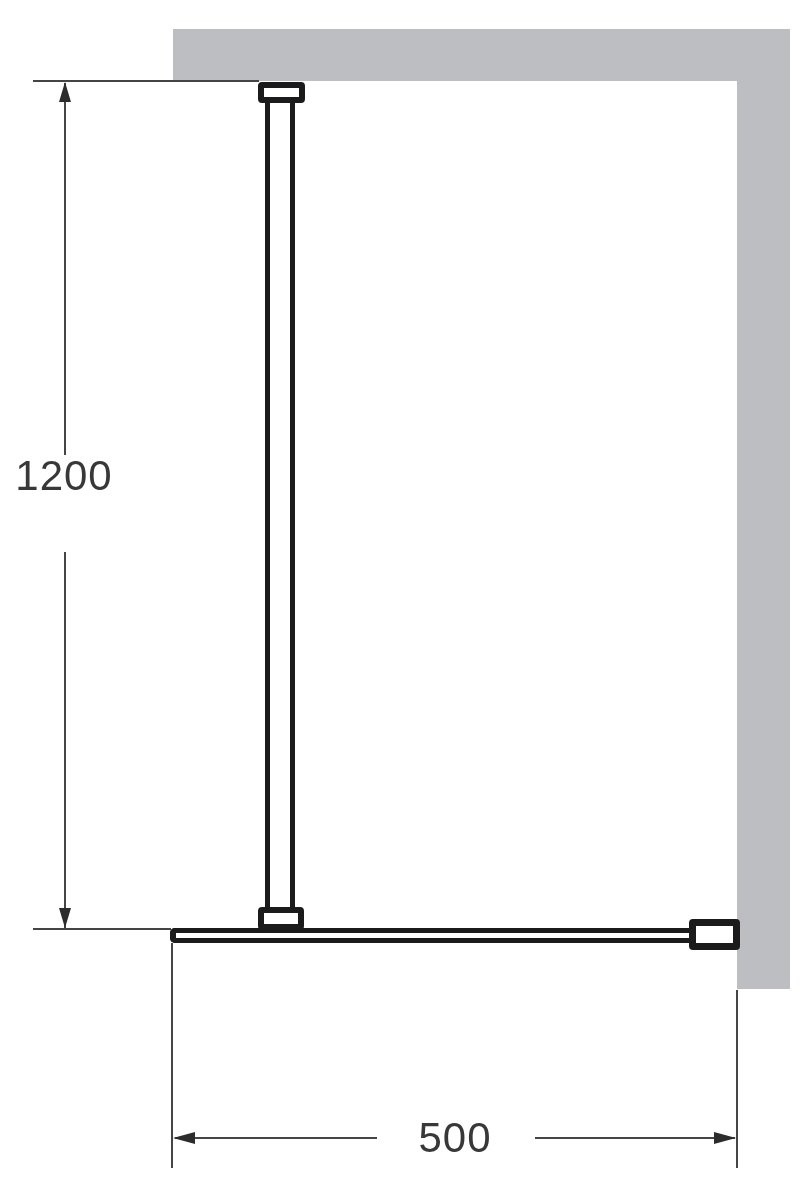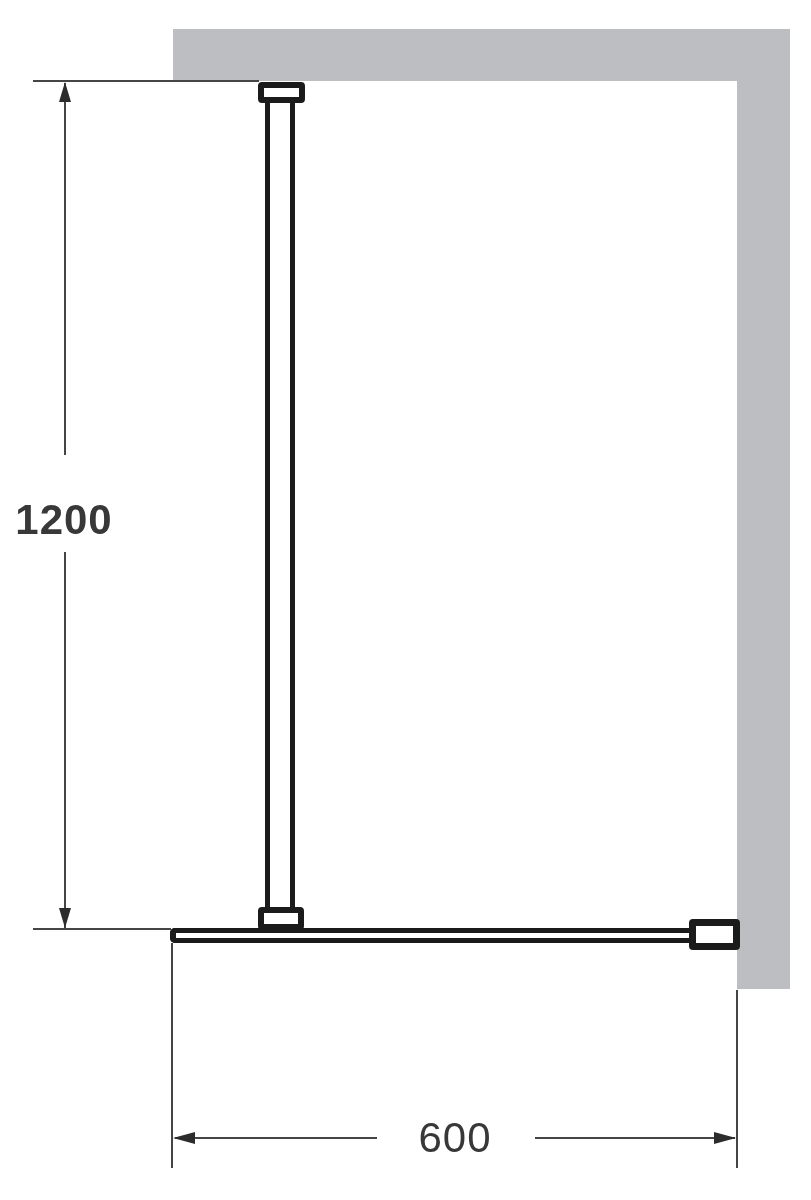--- a/index.html
+++ b/index.html
@@ -59,21 +59,21 @@
     color: #383838;
     font-size: 42px;
     font-weight: 300;
     letter-spacing: 1px;
     line-height: 1;
     white-space: nowrap;
     transform: translate(-50%, -50%);
     background: #ffffff;
     padding: 0 4px;
   }
-  .label-1200 { left: 64px;  top: 520px; font-weight: bold; }
+  .label-1200 { left: 64px;  top: 476px; }
   .label-800  { left: 455px; top: 1138px; }
 
   
   .support-post {
     left: 265px; top: 100px;
     width: 30px; height: 810px;
     border-left: 5.5px solid #1b1b1b;
     border-right: 5.5px solid #1b1b1b;
     box-sizing: border-box;
     background: transparent;
@@ -117,21 +117,21 @@
   <div class="abs thin-v vdim-seg-a"></div>
   <div class="abs thin-v vdim-seg-b"></div>
   <div class="abs arrow arrow-up"></div>
   <div class="abs arrow arrow-down"></div>
   <div class="abs dim-label label-1200">1200</div>
 
   <div class="abs thin-h hdim-seg-a"></div>
   <div class="abs thin-h hdim-seg-b"></div>
   <div class="abs arrow arrow-left"></div>
   <div class="abs arrow arrow-right"></div>
-  <div class="abs dim-label label-800">600</div>
+  <div class="abs dim-label label-800">500</div>
 
   <div class="abs support-post"></div>
   <div class="abs glass-panel"></div>
   <div class="abs bracket bracket-ceiling"></div>
   <div class="abs bracket bracket-foot"></div>
   <div class="abs bracket bracket-wall"></div>
 
 </div>
 
 </body></html>

